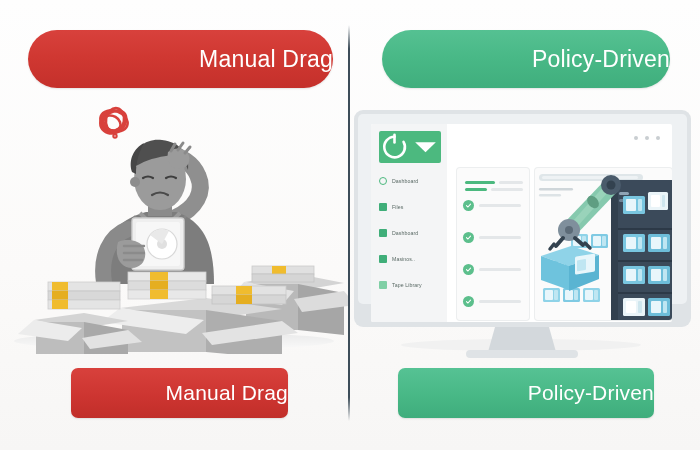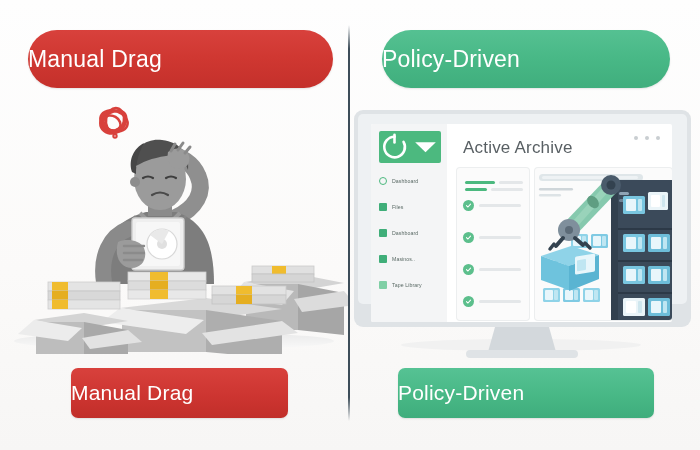--- a/index.html
+++ b/index.html
@@ -17,21 +17,21 @@
     background:linear-gradient(180deg,rgba(55,70,80,0) 0%,#3d4d59 6%,#3d4d59 94%,rgba(55,70,80,0) 100%);
   }
 
   
   .panel{position:absolute;top:0;height:450px;}
   .panel.left{left:0;width:348px;}
   .panel.right{left:349px;width:320px;}
 
   
   .btn{
-    position:absolute;display:flex;align-items:center;justify-content:flex-start;
+    position:absolute;display:flex;align-items:center;justify-content:flex-end;
     color:#fff;letter-spacing:.2px;text-align:center;
     box-shadow:0 1px 2px rgba(0,0,0,.10);
   }
   .btn-top-left{
     left:28px;top:30px;width:305px;height:58px;border-radius:29px;
     background:linear-gradient(180deg,#d8413c 0%,#cf3731 50%,#c4302b 100%);
     font-size:23px;
   }
   .btn-top-right{
     left:33px;top:30px;width:288px;height:58px;border-radius:29px;
@@ -285,21 +285,20 @@
             <span class="scr-ico sq"></span>
             <span class="scr-lbl">Masinos..</span>
           </div>
 
           <div class="scr-item">
             <span class="scr-ico sq-light"></span>
             <span class="scr-lbl">Tape Library</span>
           </div>
         </div>
 
-        <div class="scr-title">Active Archive</div>
 
         <div class="scr-dots">
           <i></i>
           <i></i>
           <i></i>
         </div>
 
         <div class="card-a">
           <span class="bar bar-g" style="left:8px;top:13px;width:30px;"></span>
           <span class="bar bar-l" style="left:42px;top:13px;width:24px;"></span>

